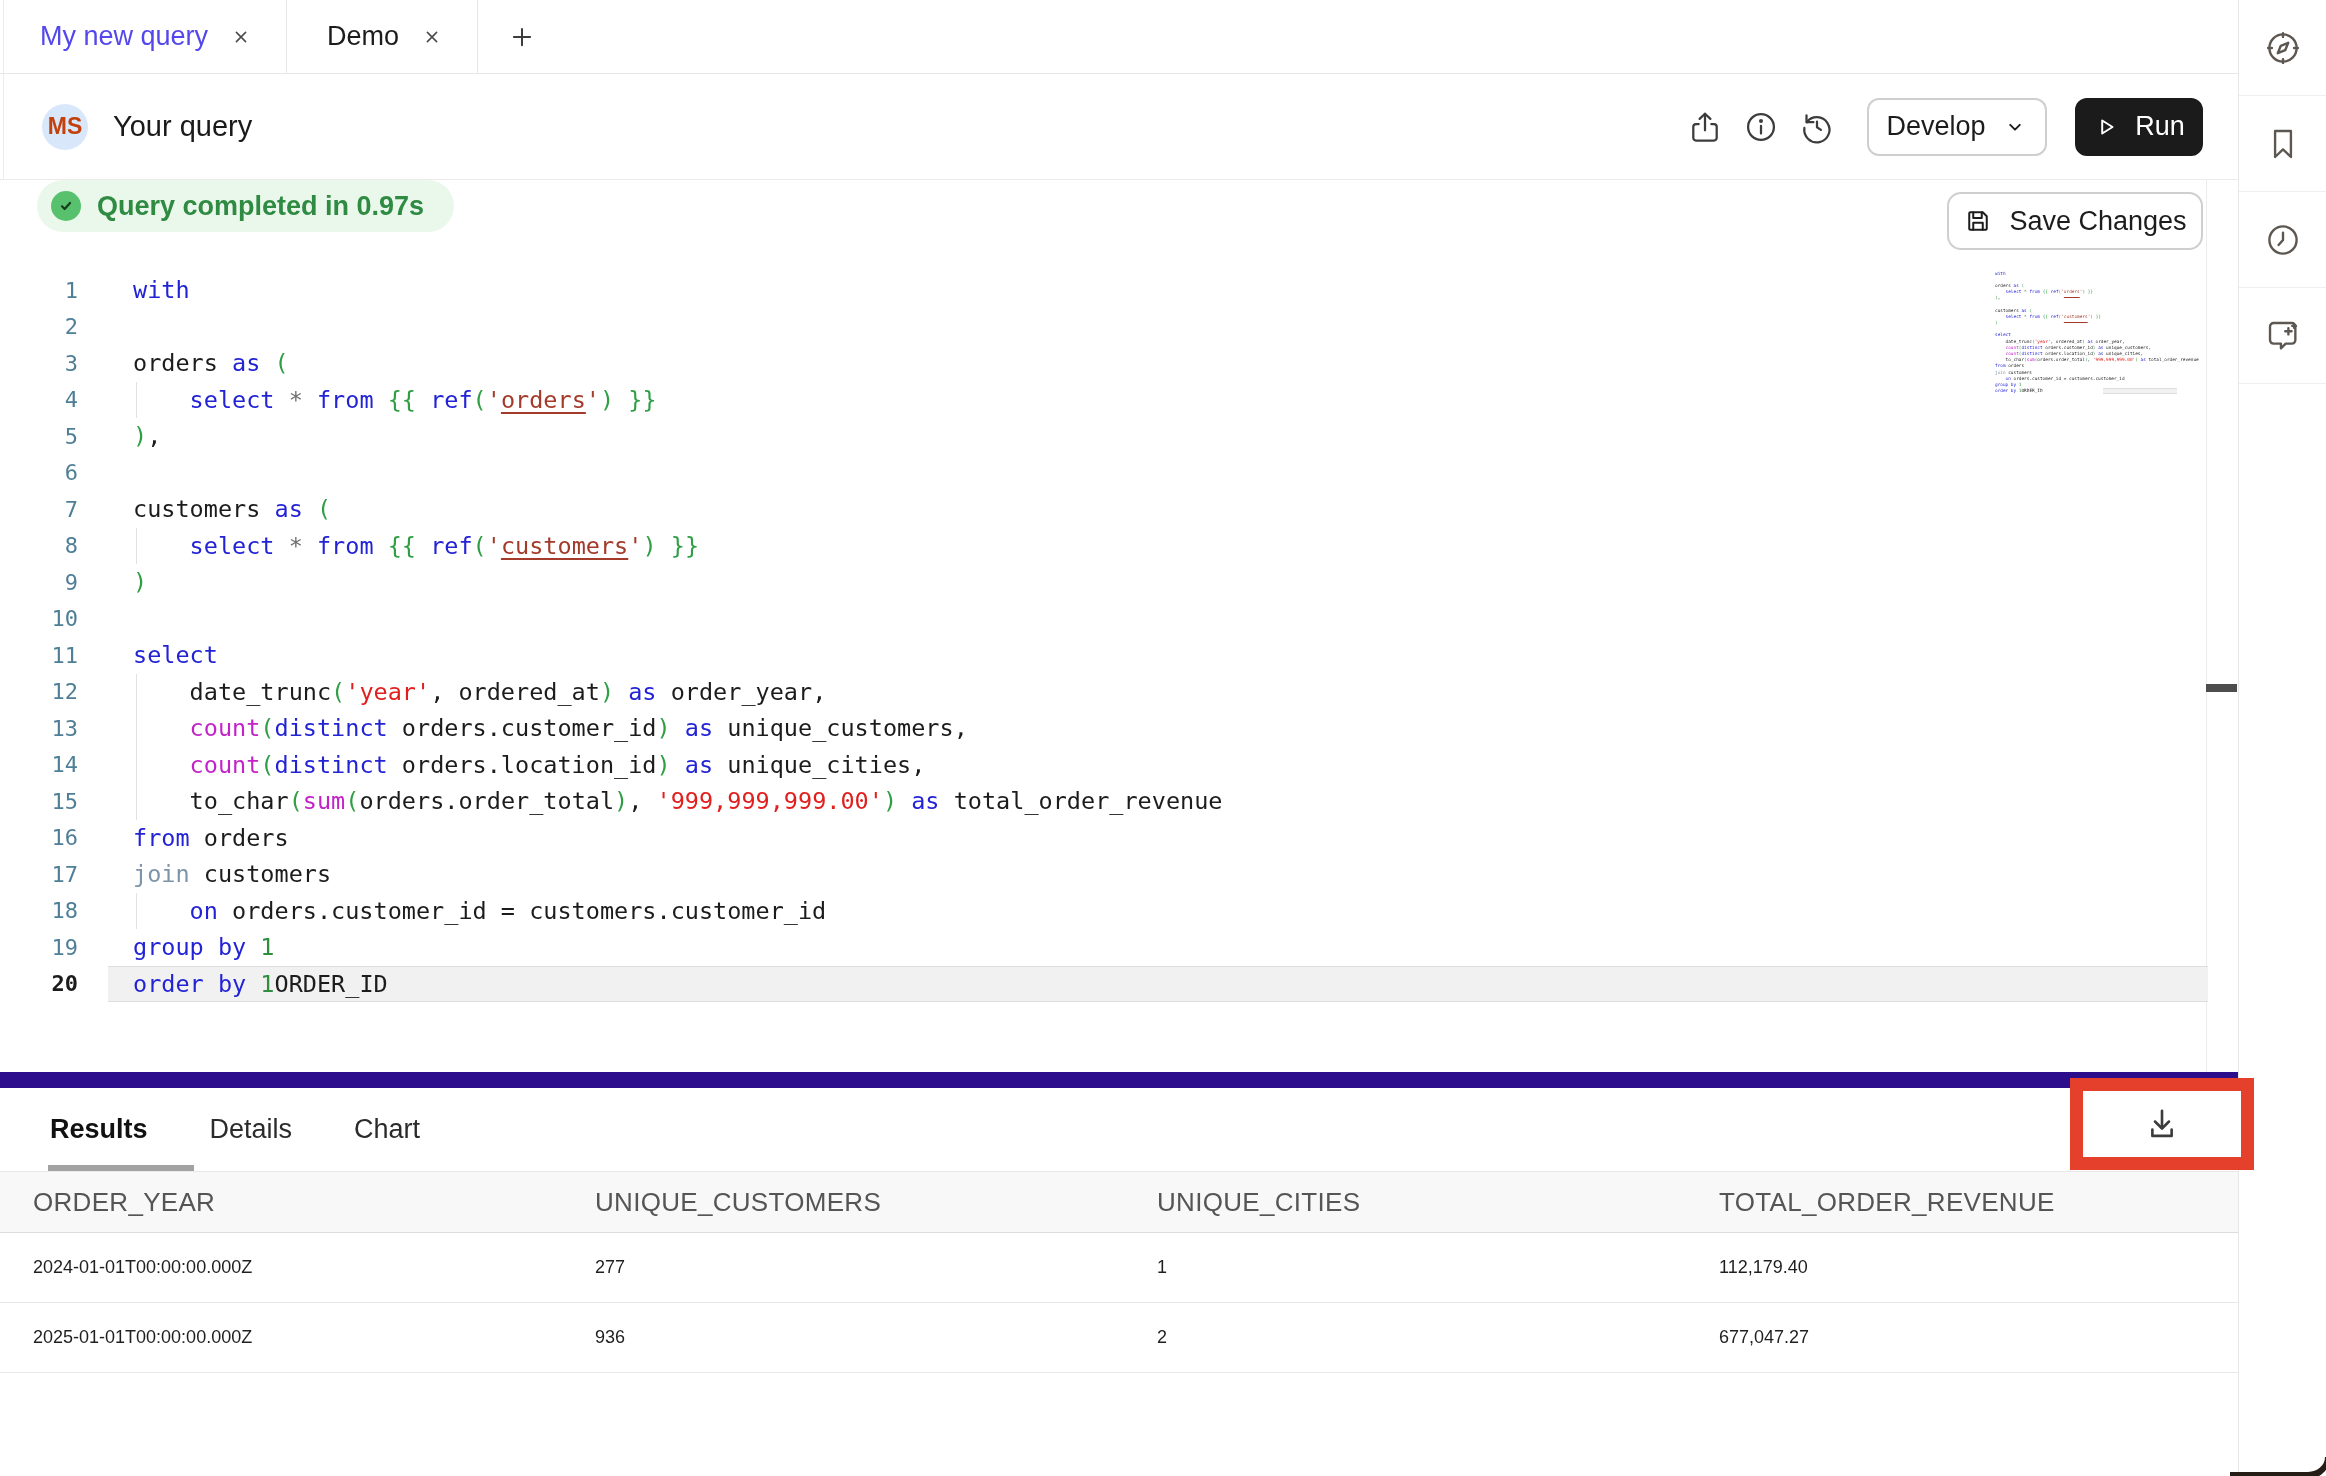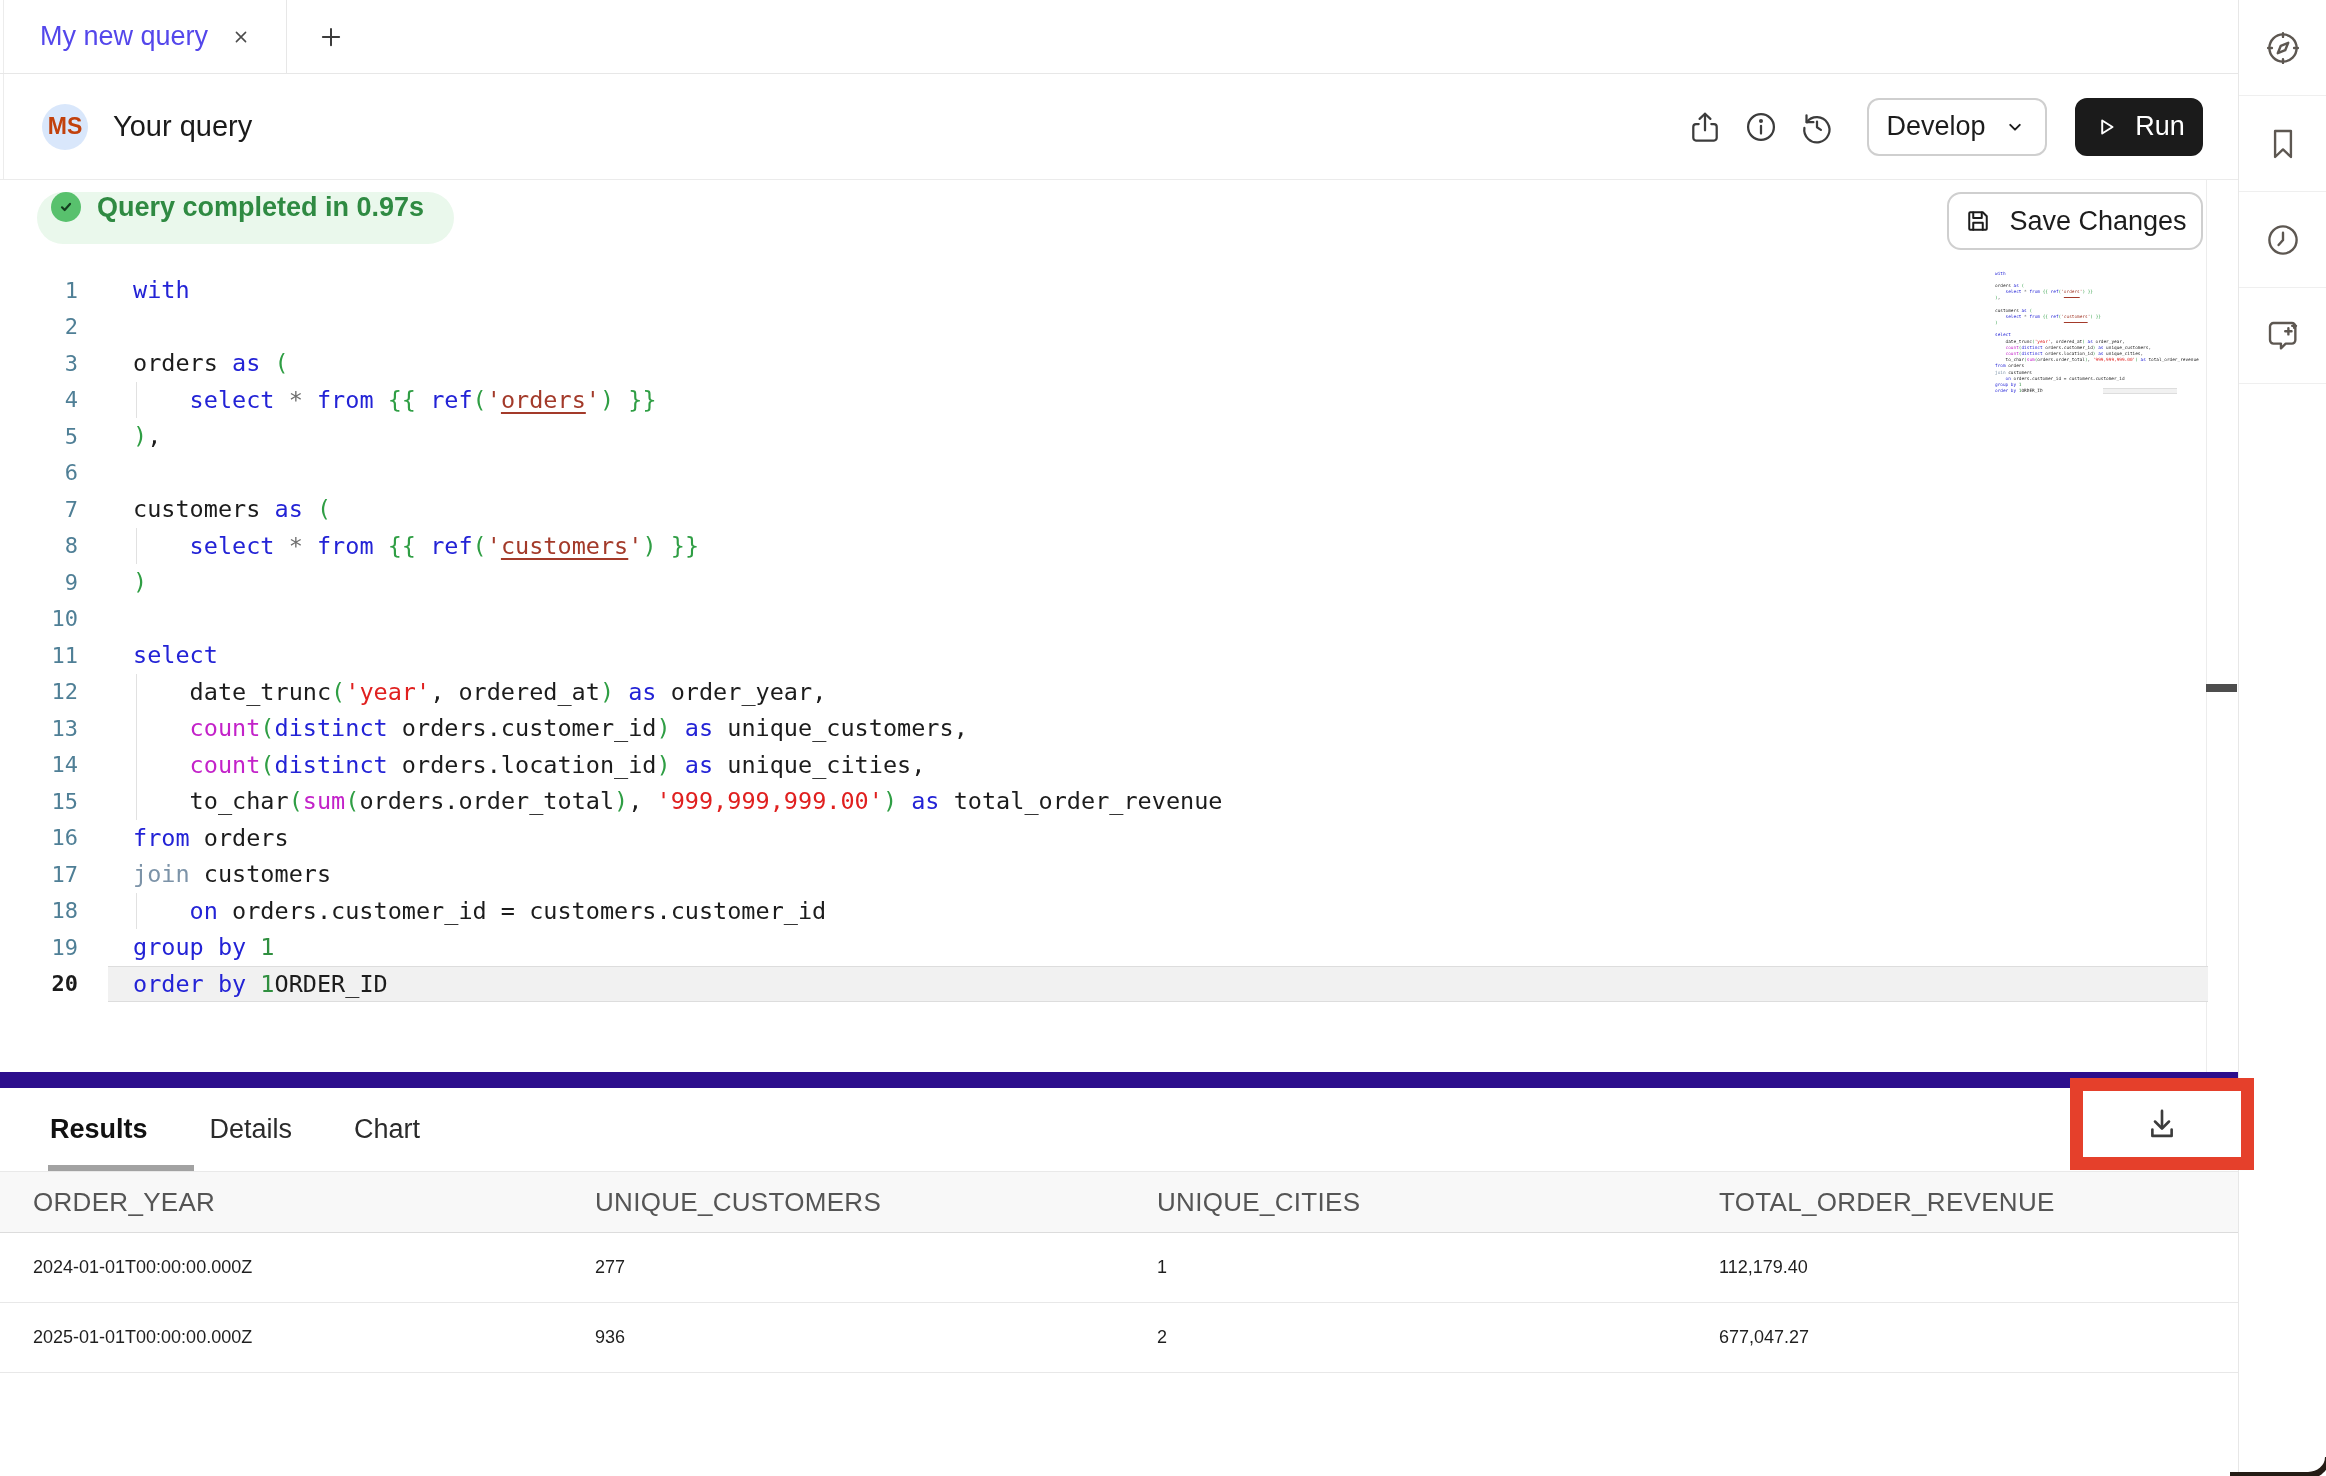--- a/index.html
+++ b/index.html
@@ -28,21 +28,21 @@
   .avatar { width:46px; height:46px; border-radius:50%; background:#d9e7fb; color:#c2410c; font-weight:bold; font-size:23px; display:flex; align-items:center; justify-content:center; flex:none; }
   .qtitle { margin-left:25px; font-size:29px; color:#1a1a1a; }
   .hspacer { flex:1; }
   .hicon { width:56px; height:56px; display:flex; align-items:center; justify-content:center; color:#3c3c3c; cursor:pointer; }
   .btn { display:flex; align-items:center; justify-content:center; gap:16px; height:58px; border:2px solid #cfcfcf; border-radius:12px; background:#fff; font-size:27px; color:#1c1c1c; cursor:pointer; font-family:Liberation Sans, sans-serif; }
   .btn-develop { width:180px; margin-left:22px; }
   .btn-run { width:128px; margin-left:28px; background:#1b1b1b; border-color:#1b1b1b; color:#fff; }
 
   
   .editor { position:absolute; left:0; top:180px; width:100%; height:892px; background:#fff; }
-  .badge { position:absolute; left:37px; top:12px; height:52px; border-radius:26px; background:var(--badge-bg,#eaf8ec); display:flex; gap:16px; padding:0 30px 0 14px; }
+  .badge { position:absolute; left:37px; top:0; height:52px; border-radius:26px; background:var(--badge-bg,#eaf8ec); display:flex; align-items:center; gap:16px; padding:0 30px 0 14px; }
   .badge-check { width:30px; height:30px; border-radius:50%; background:var(--badge-ic,#58c16d); display:flex; align-items:center; justify-content:center; color:#143d1e; }
   .badge-text { font-size:27px; font-weight:bold; color:var(--badge-tx,#2f8a42); }
   .btn-save { position:absolute; top:12px; right:35px; width:256px;border-radius:14px; }
 
   .code-wrap { position:absolute; left:0; top:92px; width:100%; }
   .code-line { position:relative; height:36.5px; display:flex; align-items:center; font-family:"DejaVu Sans Mono", monospace; font-size:23.5px; }
   .gutter { position:relative; z-index:2; width:78px; flex:none; text-align:right; font-size:22px; color:var(--tk-gutter,#4f7f96); }
   .ltext { position:relative; z-index:2; margin-left:55px; white-space:pre; }
   .code-line .hl { display:none; }
   .code-line.active .hl { display:block; position:absolute; z-index:1; left:108px; right:30px; top:0; bottom:0; background:#f1f1f1; border-top:1px solid #dddddd; border-bottom:1px solid #dddddd; }
@@ -93,20 +93,28 @@
 
     <div class="tabbar">
       <div class="tab active">
         <span class="tab-label">My new query</span>
         <span class="tab-close">
           <svg width="22" height="22" viewBox="0 0 24 24" fill="none" stroke="currentColor" stroke-width="1.7" stroke-linecap="round">
               <path d="M7 7l10 10M17 7L7 17"></path>
             </svg>
         </span>
       </div>
+      <div class="tab">
+        <span class="tab-label">Demo</span>
+        <span class="tab-close">
+          <svg width="22" height="22" viewBox="0 0 24 24" fill="none" stroke="currentColor" stroke-width="1.7" stroke-linecap="round">
+              <path d="M7 7l10 10M17 7L7 17"></path>
+            </svg>
+        </span>
+      </div>
       <div class="tab-add">
         <span>
           <svg width="30" height="30" viewBox="0 0 24 24" fill="none" stroke="currentColor" stroke-width="1.6" stroke-linecap="round">
               <path d="M12 5.5v13M5.5 12h13"></path>
             </svg>
         </span>
       </div>
     </div>
 
     <div class="qheader">

